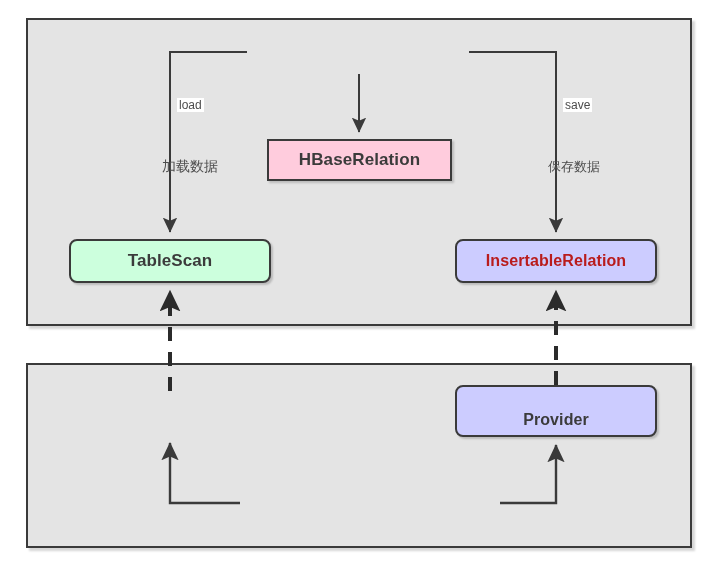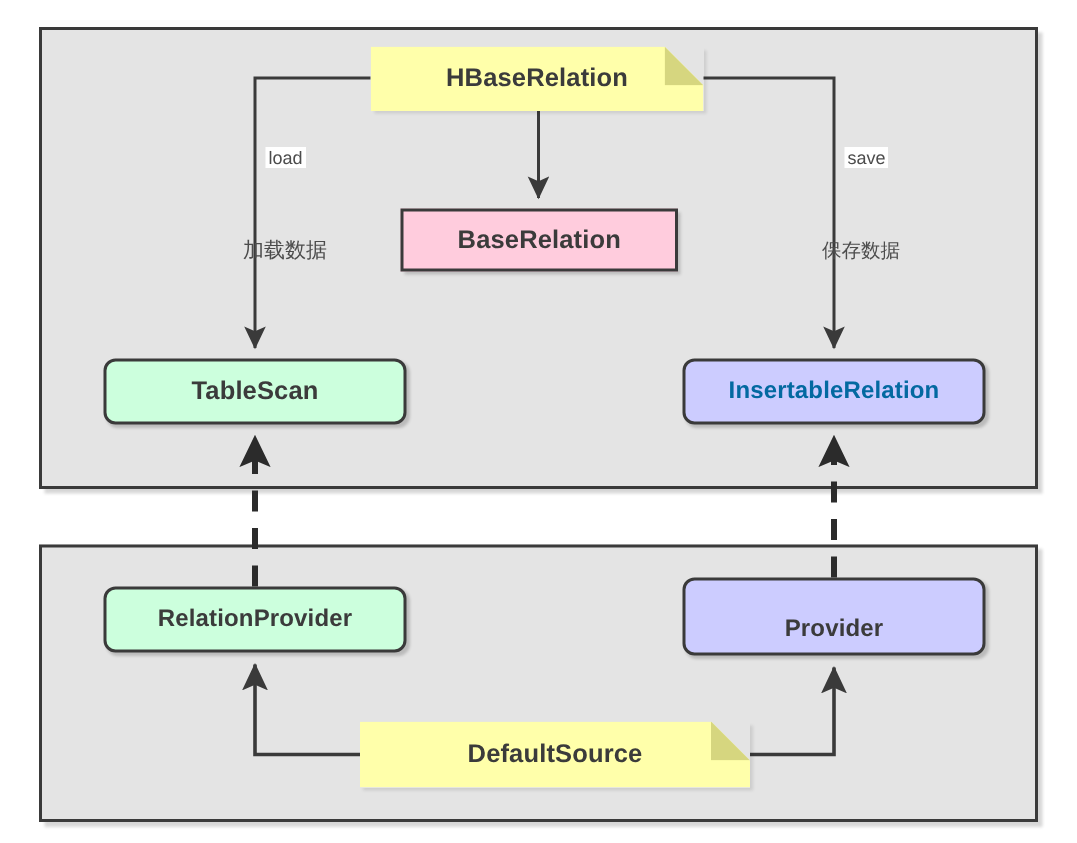--- a/index.html
+++ b/index.html
@@ -139,53 +139,40 @@
 
     <g>
       <path d="M240,503 L170,503 L170,443" fill="none" stroke="#3a3a3a" stroke-width="2.4" marker-end="url(#arrow-open)"></path>
     </g>
 
     <g>
       <path d="M500,503 L556,503 L556,445" fill="none" stroke="#3a3a3a" stroke-width="2.4" marker-end="url(#arrow-open)"></path>
     </g>
   </svg>
 
-  <div class="node note" id="node-hbase-relation" style="left: 247px; top: 31px; width: 222px; height: 43px; font-size: 17px; color: rgb(59, 59, 59); --note-fill: #ffffaa; --note-fold: #d6d67f;">
-    <span class="note-body"></span>
-    <span class="note-fold"></span>
-    <span class="node-label">HBaseRelation</span>
-  </div>
 
   <div class="node sharp" id="node-base-relation" style="left: 267px; top: 139px; width: 185px; height: 42px; font-size: 17px; color: rgb(59, 59, 59); background: rgb(255, 204, 221);">
-    <span class="node-label">BaseRelation</span>
+    <span class="node-label">HBaseRelation</span>
   </div>
 
   <div class="node rounded" id="node-table-scan" style="left: 69px; top: 239px; width: 202px; height: 44px; font-size: 17px; color: rgb(59, 59, 59); background: rgb(204, 255, 221); justify-content: center;">
     <span class="node-label">TableScan</span>
   </div>
 
-  <div class="node rounded" id="node-insertable-relation" style="left: 455px; top: 239px; width: 202px; height: 44px; font-size: 16px; color: #0369a1; background: rgb(204, 204, 255);">
+  <div class="node rounded" id="node-insertable-relation" style="left: 455px; top: 239px; width: 202px; height: 44px; font-size: 16px; color: #b91c1c; background: rgb(204, 204, 255);">
     <span class="node-label">InsertableRelation</span>
   </div>
 
-  <div class="node rounded" id="node-relation-provider" style="left: 69px; top: 391px; width: 202px; height: 44px; font-size: 16px; color: rgb(59, 59, 59); background: rgb(204, 255, 221);">
-    <span class="node-label">RelationProvider</span>
-  </div>
 
   <div class="node rounded" id="node-creatable-relation-provider" style="left: 455px; top: 385px; width: 202px; height: 52px; font-size: 16px; color: rgb(59, 59, 59); background: rgb(204, 204, 255);">
     <span class="node-label">
       <br>
       <span>Provider</span>
     </span>
   </div>
 
-  <div class="node note" id="node-default-source" style="left: 240px; top: 481px; width: 260px; height: 44px; font-size: 17px; color: rgb(59, 59, 59); --note-fill: #ffffaa; --note-fold: #d6d67f;">
-    <span class="note-body"></span>
-    <span class="note-fold"></span>
-    <span class="node-label">DefaultSource</span>
-  </div>
 
   <div class="edge-label boxed" id="label-load" style="left: 152px; top: 98px; font-size: 12px;">load</div>
   <div class="edge-label boxed" id="label-save" style="left: 538px; top: 98px; font-size: 12px; text-align: center;">save</div>
   <div class="edge-label" id="label-load-cn" style="left: 137px; top: 158px; font-size: 14px; background: transparent;">加载数据</div>
   <div class="edge-label" id="label-save-cn" style="left: 523px; top: 158px; font-size: 13px; background: transparent; text-align: center;">保存数据</div>
 
 </div>
 
 </body></html>

